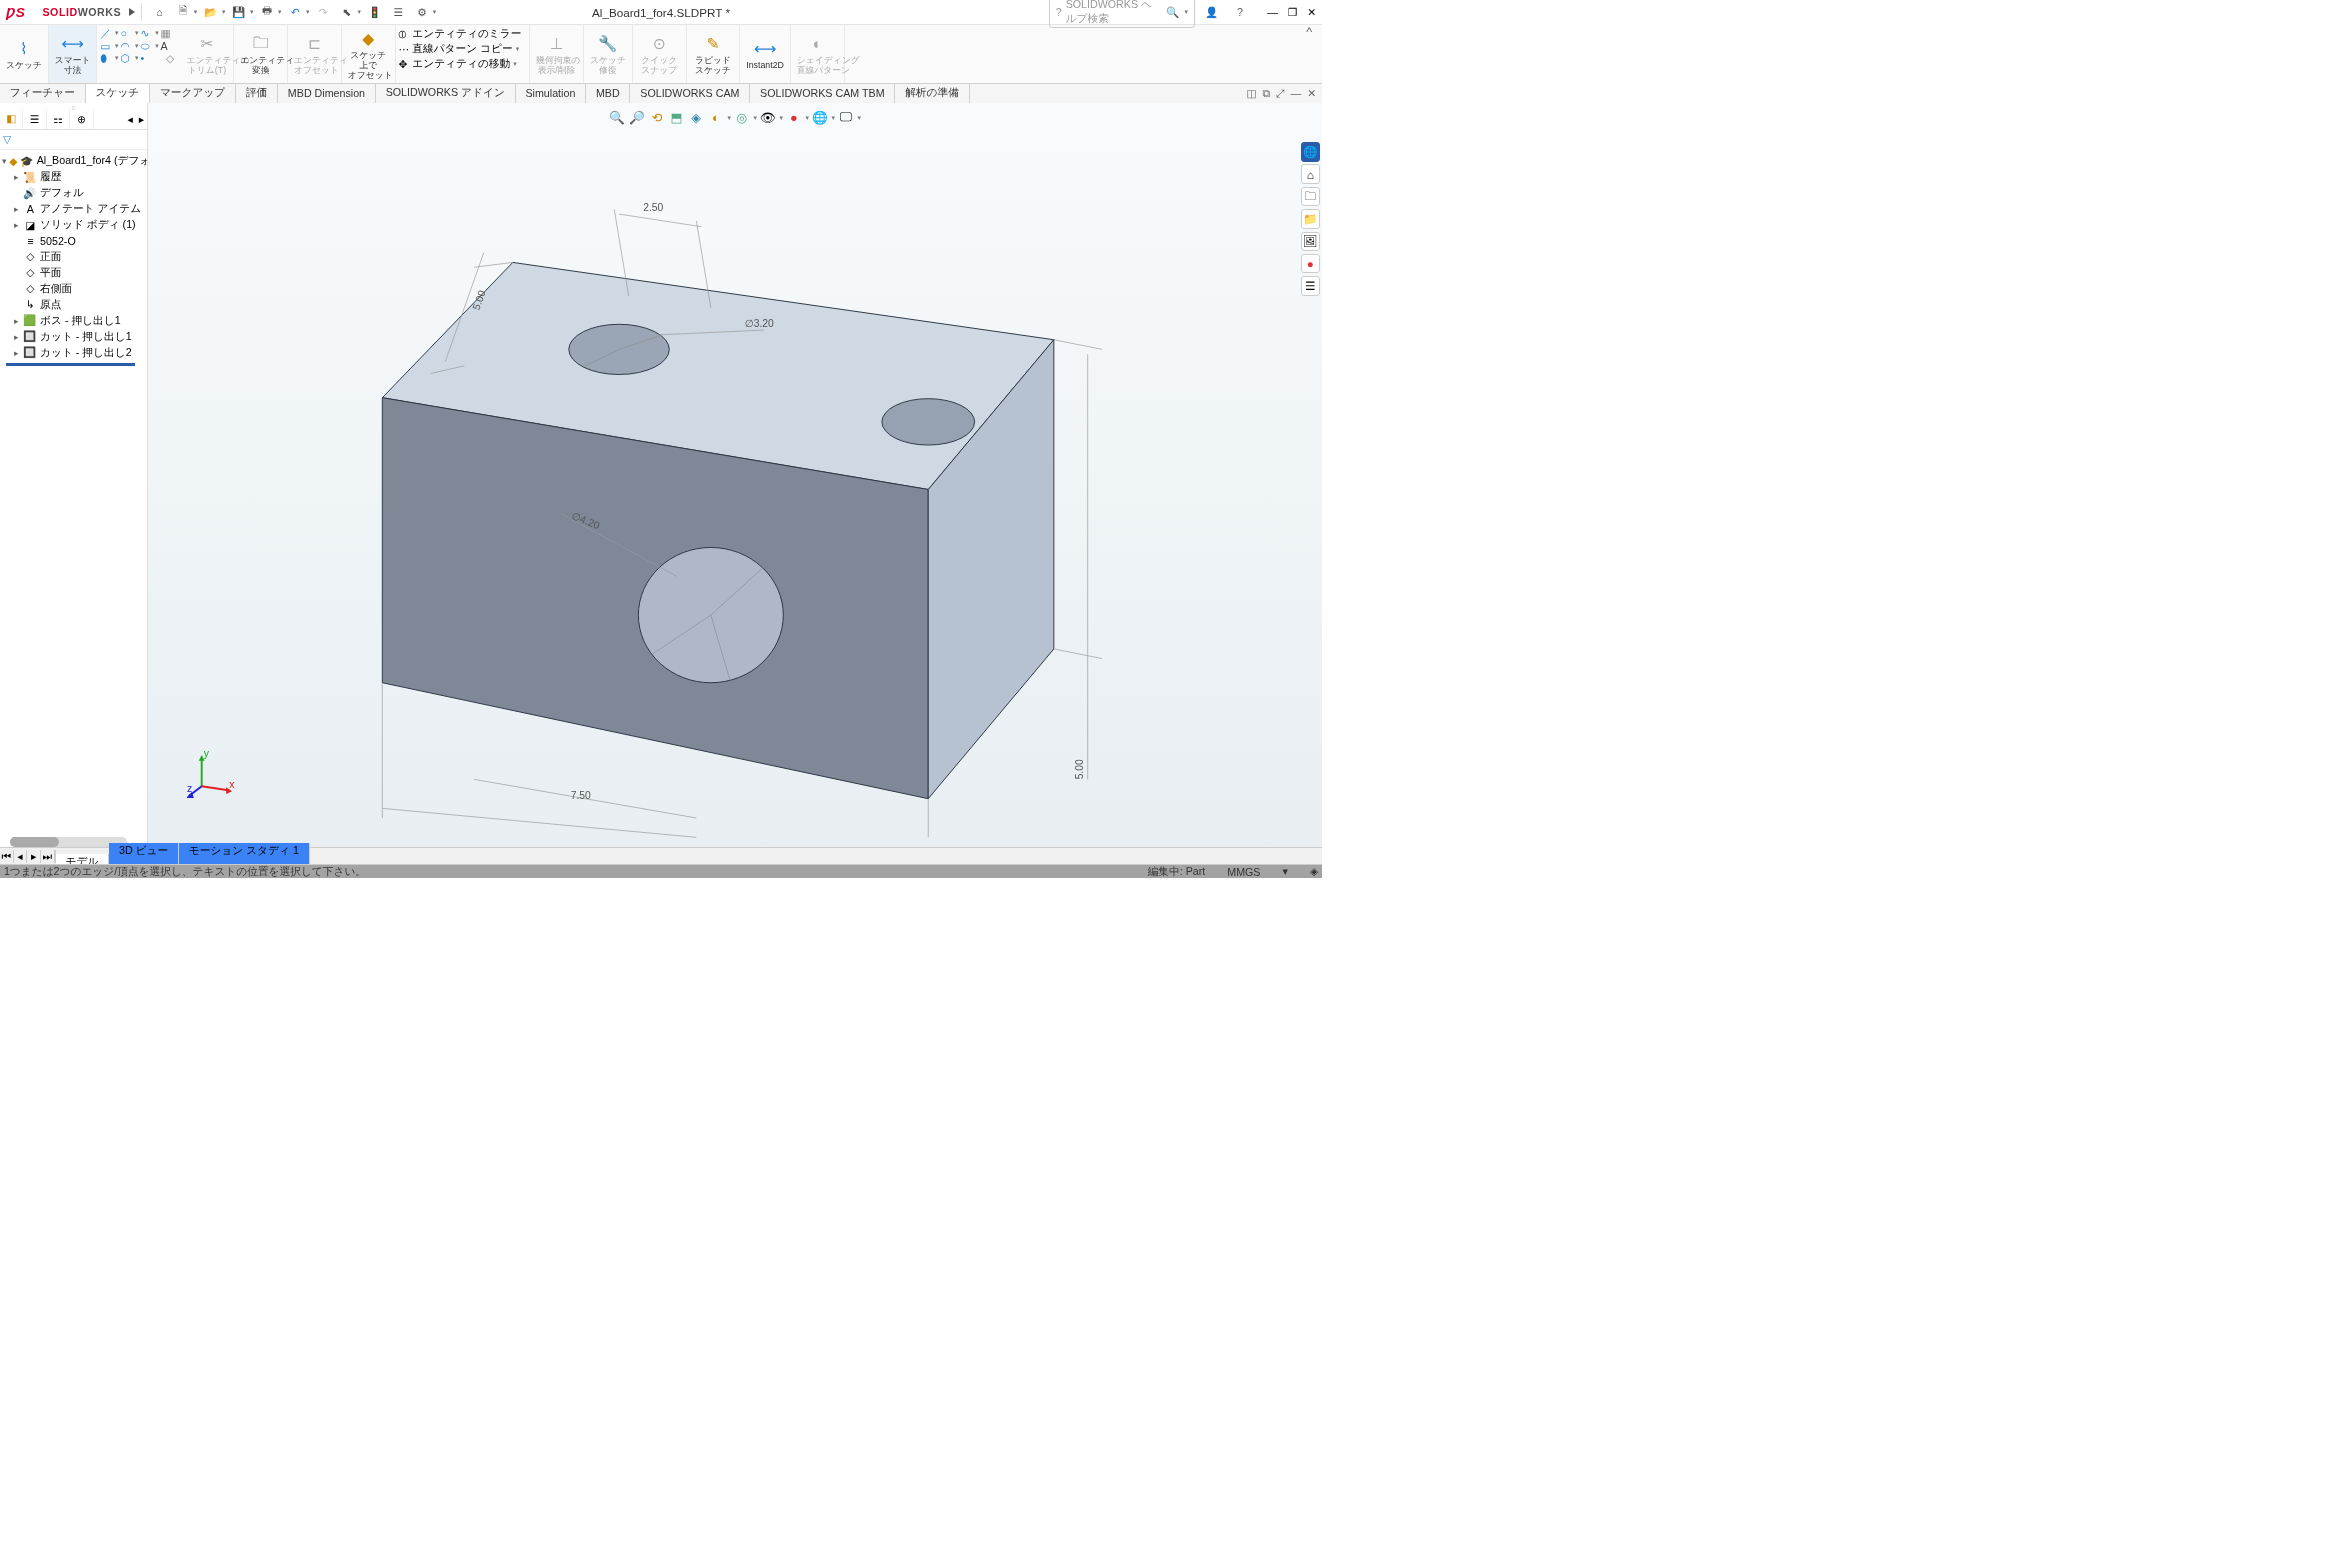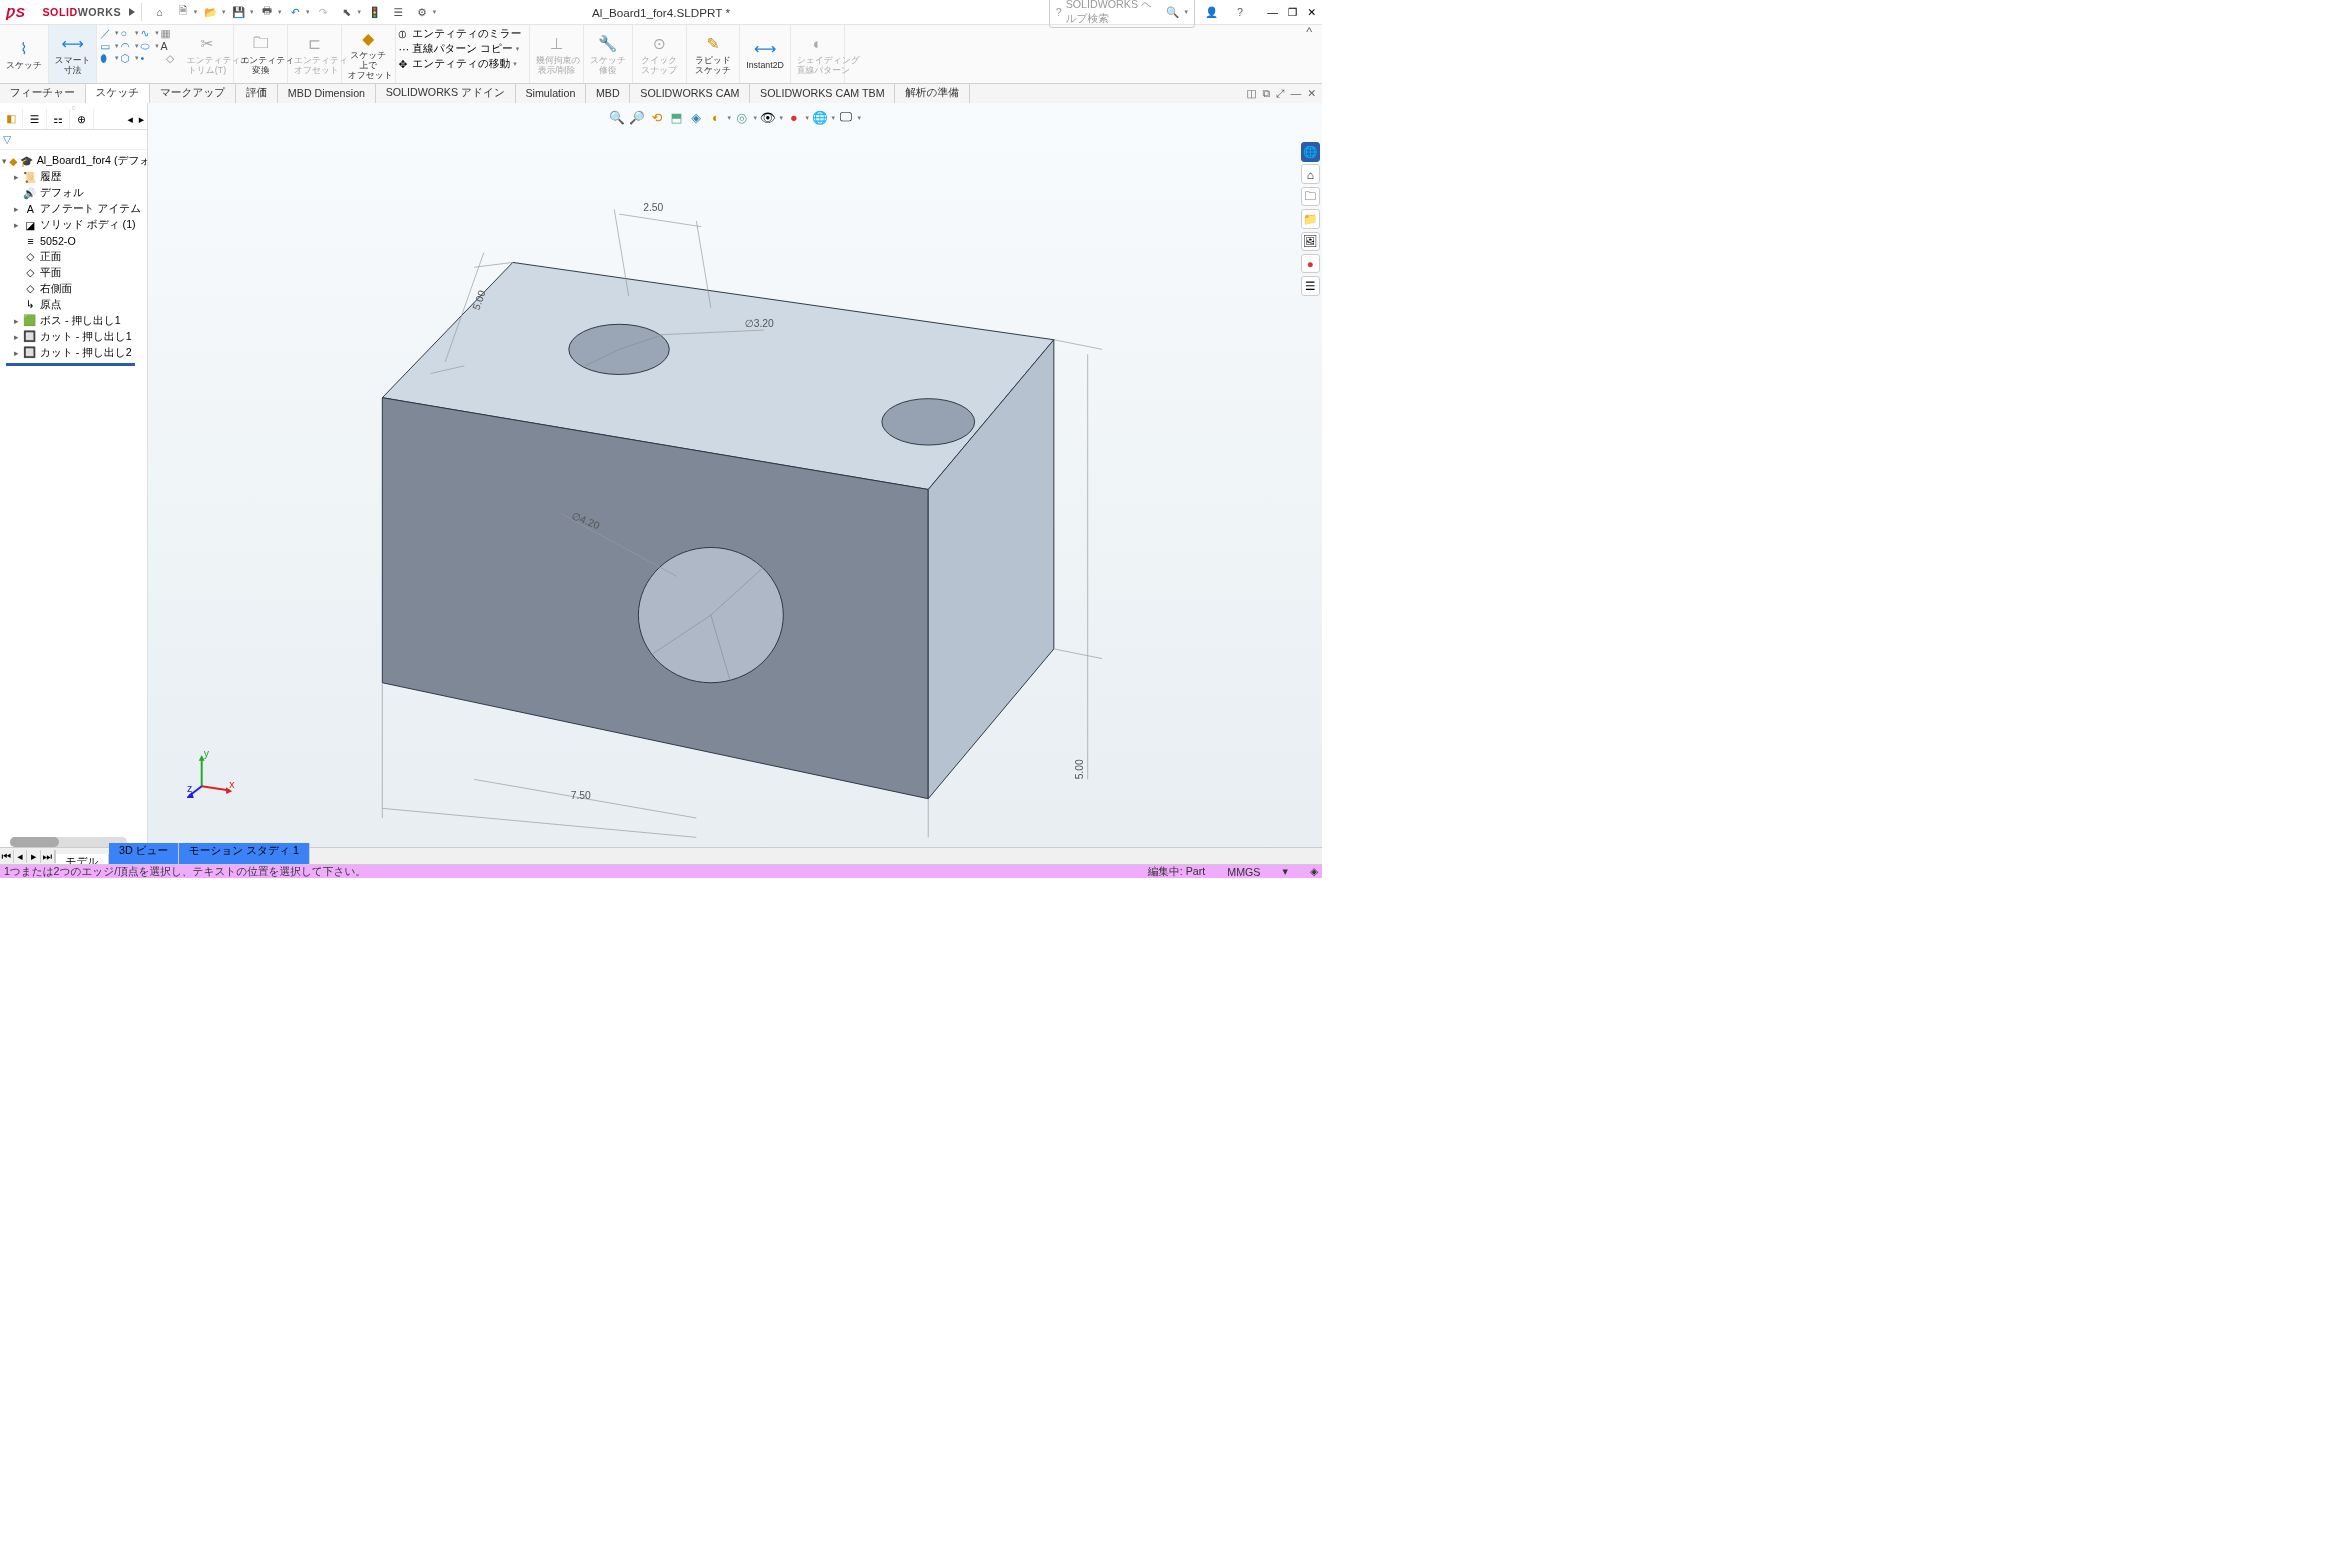--- a/index.html
+++ b/index.html
@@ -66,21 +66,21 @@
 
 .btm-tabs { position:absolute; bottom:13.7px; left:0; right:0; height:17.6px; display:flex; background:#f0f0f0; border-top:1px solid #ccc; font-size:9.8px; align-items:center;}
 .btm-nav { display:flex; border-right:1px solid #ccc;}
 .btm-nav span{ width:13.7px; text-align:center; border-right:1px solid #ccc;}
 .btm-tab { padding:1px 9.8px; border-right:1px solid #ccc; background:#3b82f6;}
 .btm-tab.active { background:#fff;margin-top:11px;}
 .hscroll { position:absolute; bottom:31px; left:9.8px; width:117px; height:9.8px; background:#ddd; border-radius:4.9px;}
 .hscroll .thumb{ width:49px; height:9.8px; background:#aaa; border-radius:4.9px;}
 
 
-.status { position:absolute; bottom:0; left:0; right:0; height:13.7px; background:#f0abfc; border-top:1px solid #ccc; display:flex; align-items:center; font-size:9.8px; padding:0 3.9px; color:#333;}
+.status { position:absolute; bottom:0; left:0; right:0; height:13.7px; background:#a3a3a3; border-top:1px solid #ccc; display:flex; align-items:center; font-size:9.8px; padding:0 3.9px; color:#333;}
 .status .right { margin-left:auto; display:flex; gap:22px; align-items:center;}
 
 svg text { font-family:sans-serif;}
 </style>
 </head>
 <body>
 
 <div class="titlebar">
   <div class="logo">
     <span class="logo-ds">ǷS</span>

